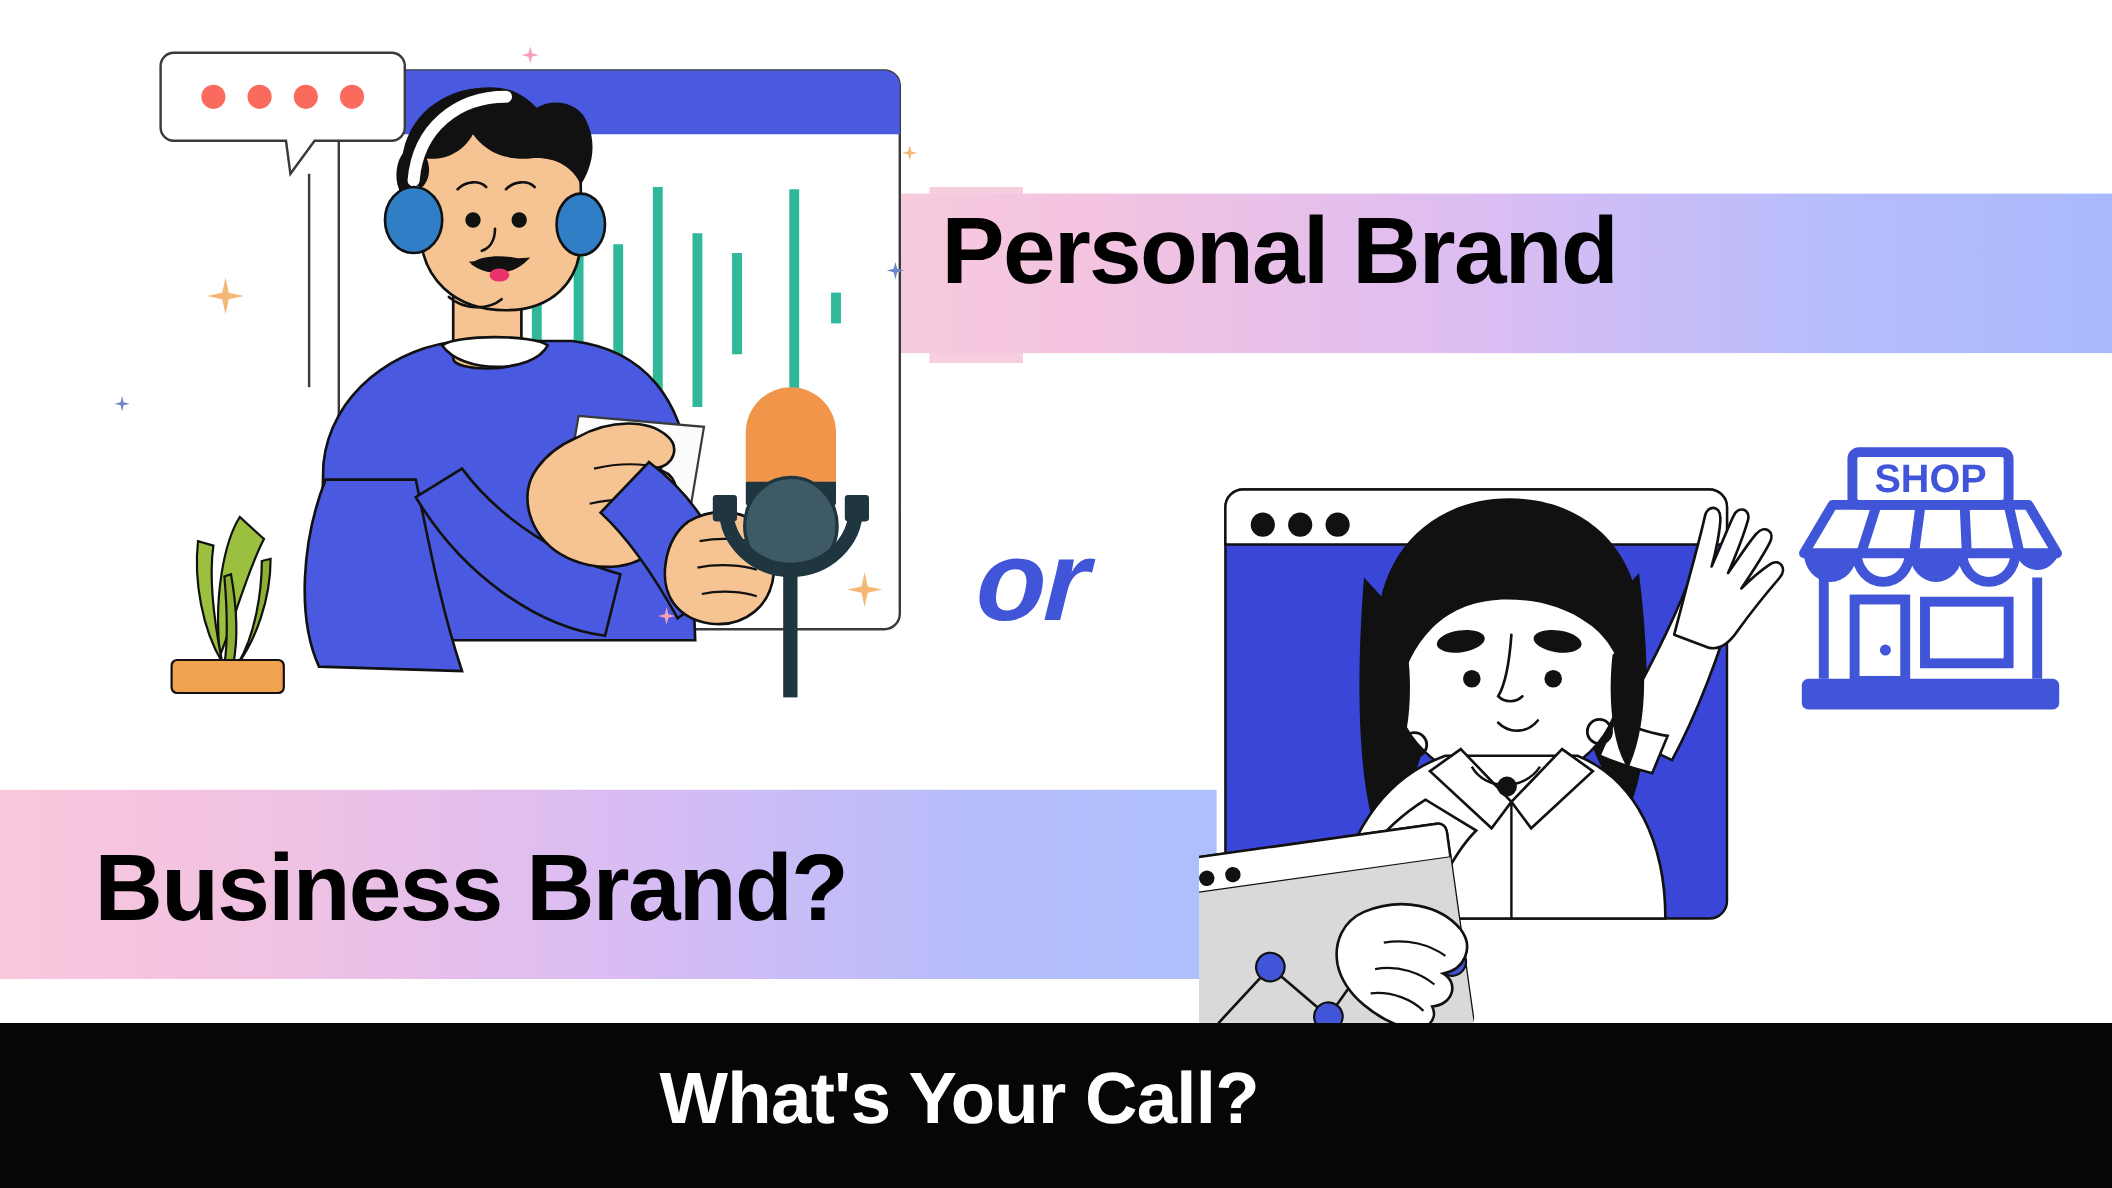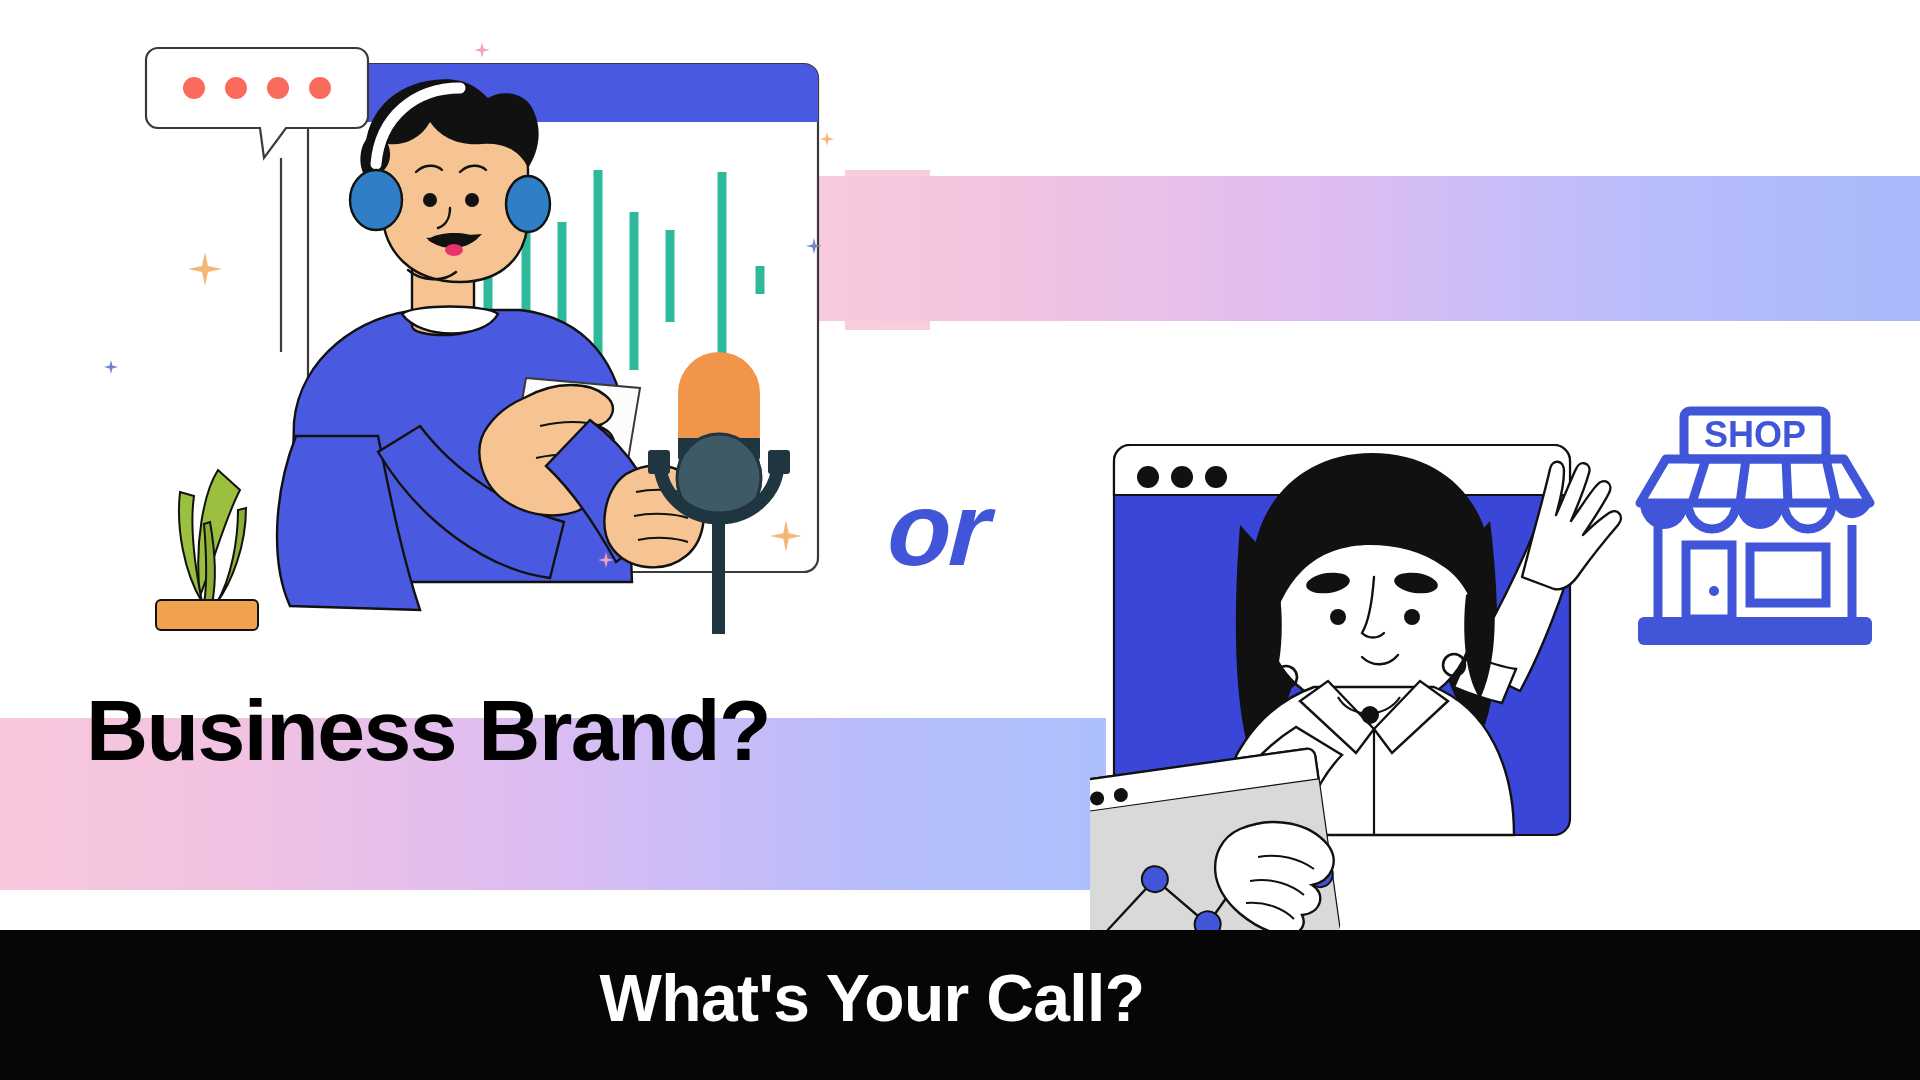--- a/index.html
+++ b/index.html
@@ -29,21 +29,21 @@
   
   .headline {
     position:absolute;
     font-weight:bold;
     color:#000;
     letter-spacing:-0.018em;
     white-space:nowrap;
     font-family:"Liberation Sans", sans-serif;
   }
   #headline-personal { left:856px; top:185px; font-size:86px; line-height:1.0; }
-  #headline-business { left:86px;  top:687px; font-size:86px; line-height:1.0; }
+  #headline-business { left:86px;  top:764px; font-size:86px; line-height:1.0; }
 
   #or-text {
     position:absolute; left:888px; top:470px;
     font-size:104px; font-weight:bold; font-style:italic;
     color:#4055d8; letter-spacing:-0.02em;
     font-family:"Liberation Sans", sans-serif;
     transform:skewX(-3deg);
   }
 
   
@@ -323,20 +323,21 @@
     <svg width="32" height="32" viewBox="0 0 16 16">
         <path d="M8 0 L9.4 6.6 L16 8 L9.4 9.4 L8 16 L6.6 9.4 L0 8 L6.6 6.6 Z" fill="#f5b775"></path>
       </svg>
   </div>
   <div class="spark" style="left:820px; top:132px;">
     <svg width="14" height="14" viewBox="0 0 16 16">
         <path d="M8 0 L9.6 6.4 L16 8 L9.6 9.6 L8 16 L6.4 9.6 L0 8 L6.4 6.4 Z" fill="#f5b775"></path>
       </svg>
   </div>
 
+  <div class="headline" id="headline-personal">Personal Brand</div>
 
   <div id="or-text">or</div>
 
   <div class="headline" id="headline-business">Business Brand?</div>
 
   <div id="footer-bar"></div>
   <div id="footer-text">What's Your Call?</div>
 
 </div>
 

